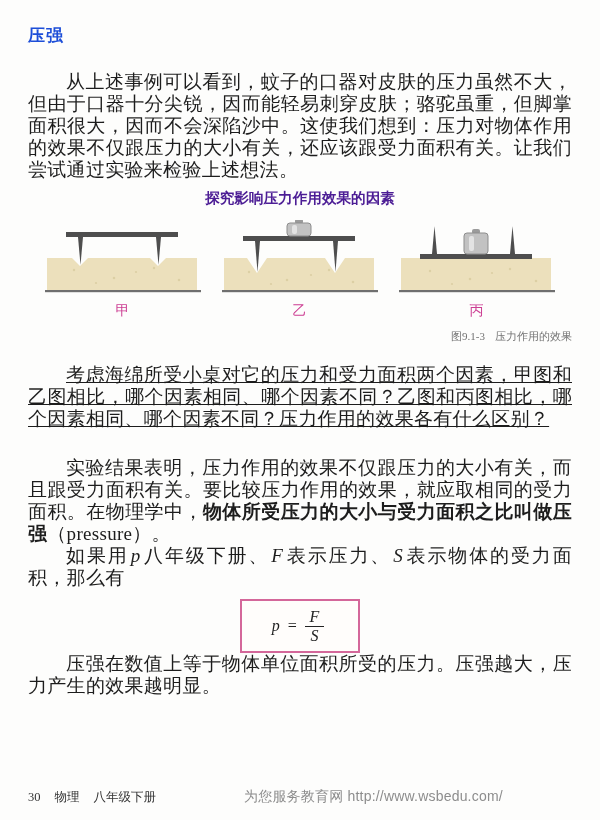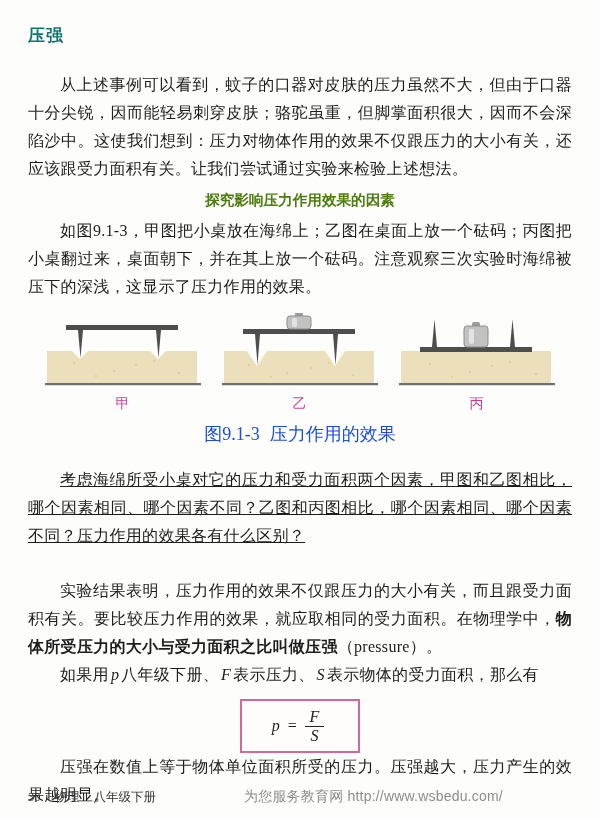--- a/index.html
+++ b/index.html
@@ -13,27 +13,27 @@
     font-family: "Liberation Serif", "DejaVu Serif", serif;
     color: #1d1d1d;
     overflow: hidden;
   }
   .content { padding: 24px 28px 0 28px; }
 
   .chapter-title {
     font-family: "Liberation Sans", "DejaVu Sans", sans-serif;
     font-size: 17px;
     font-weight: bold;
-    color: #0f766e;
+    color: #1d4ed8;
     letter-spacing: 1px;
   }
 
   p.body-text {
-    font-size: 16px;
-    line-height: 28px;
+    font-size: 19px;
+    line-height: 22px;
     text-align: justify;
     text-indent: 2em;
     letter-spacing: 0.3px;
   }
   .intro-para { margin-top: 24px; }
 
   .exp-header {
     margin-top: 26px;
     display: flex;
     align-items: center;
@@ -46,44 +46,44 @@
     font-weight: bold;
     letter-spacing: 6px;
     color: #111;
   }
   .exp-title {
     margin-top: 8px;
     text-align: center;
     font-family: "Liberation Sans", "DejaVu Sans", sans-serif;
     font-size: 14.6px;
     font-weight: bold;
-    color: #4d7c0f;
+    color: #4c1d95;
     text-indent: 0;
   }
   .exp-desc { margin-top: 7px; }
 
   .figure-row {
     margin-top: 12px;
     display: flex;
     justify-content: space-between;
     padding: 0 16px;
   }
   .figure-panel { width: 158px; text-align: center; }
   .panel-label {
     display: block;
     margin-top: 2px;
     font-size: 14px;
     color: #cc3d92;
     letter-spacing: 1px;
   }
   .figure-caption {
     margin-top: 9px;
-    text-align: center;
-    font-size: 18px;
-    color: #1d4ed8;
+    text-align: right;
+    font-size: 11px;
+    color: #737373;
   }
   .figure-caption .cap-id { margin-right: 10px; }
 
   .discussion { margin-top: 20px; text-decoration: underline; }
   .conclusion { margin-top: 27px; }
   b.hei { font-family: "Liberation Sans", "DejaVu Sans", sans-serif; font-weight: bold; }
   i.var { font-family: "Liberation Serif", "DejaVu Serif", serif; font-style: italic; padding: 0 2px; }
 
   .formula-intro { margin-top: 0; }
 
@@ -136,21 +136,20 @@
 <div class="page">
   <div class="content">
 
     <div class="chapter-title">压强</div>
 
     <p class="body-text intro-para">从上述事例可以看到，蚊子的口器对皮肤的压力虽然不大，但由于口器十分尖锐，因而能轻易刺穿皮肤；骆驼虽重，但脚掌面积很大，因而不会深陷沙中。这使我们想到：压力对物体作用的效果不仅跟压力的大小有关，还应该跟受力面积有关。让我们尝试通过实验来检验上述想法。</p>
 
 
     <p class="exp-title">探究影响压力作用效果的因素</p>
 
-    <p class="body-text exp-desc">如图9.1-3，甲图把小桌放在海绵上；乙图在桌面上放一个砝码；丙图把小桌翻过来，桌面朝下，并在其上放一个砝码。注意观察三次实验时海绵被压下的深浅，这显示了压力作用的效果。</p>
 
     <div class="figure-row">
 
       <div class="figure-panel">
         <svg width="158" height="76" viewBox="0 0 158 76">
           <rect x="3" y="38" width="150" height="32" fill="#ece0bc"></rect>
           <circle cx="30" cy="50" r="1.2" fill="#dccfa4"></circle>
             <circle cx="70" cy="58" r="1.3" fill="#dccfa4"></circle>
           <circle cx="110" cy="48" r="1.2" fill="#dccfa4"></circle>
             <circle cx="135" cy="60" r="1.3" fill="#dccfa4"></circle>

